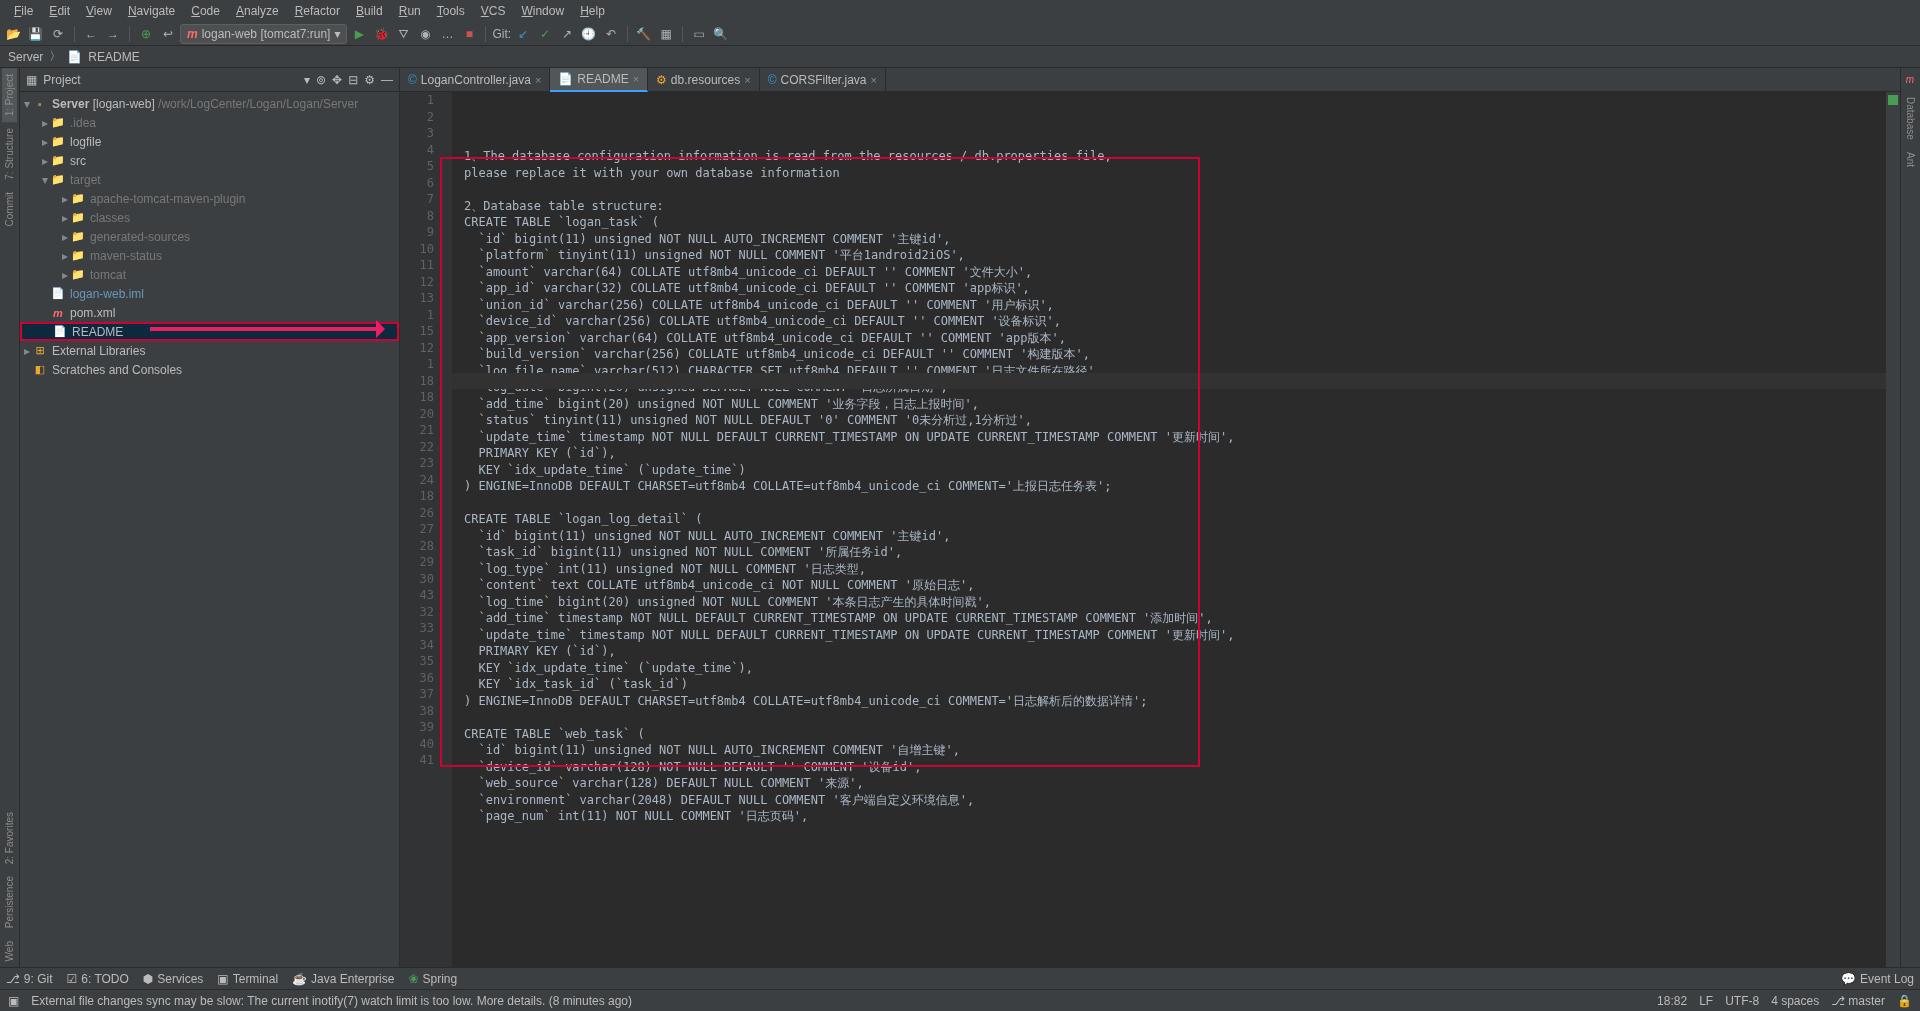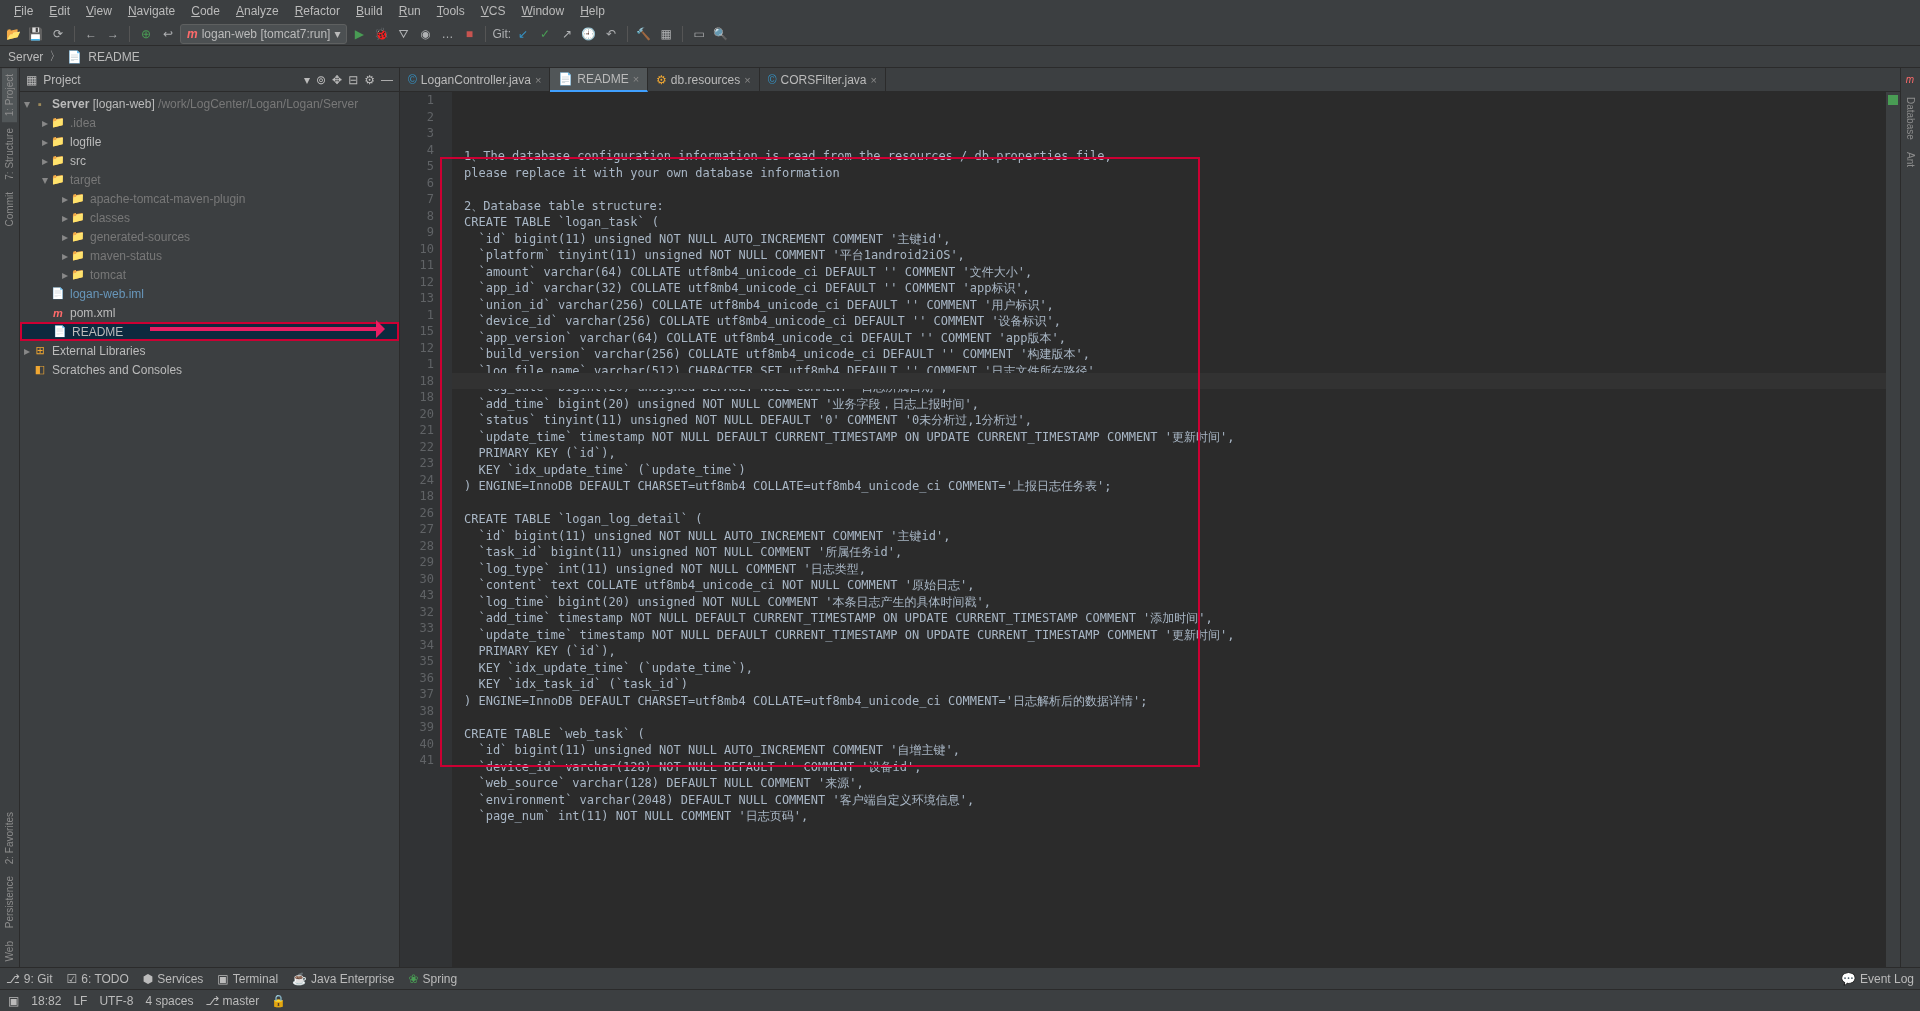--- a/index.html
+++ b/index.html
@@ -461,19 +461,20 @@
     </span>
   <div style="flex:1"></div>
   <span class="btab">
       <span class="yellow">💬</span>
       <span>Event Log</span>
     </span>
 </div>
 
 <div class="statusbar">
   <span>▣</span>
+  <span class="msg">External file changes sync may be slow: The current inotify(7) watch limit is too low. More details. (8 minutes ago)</span>
   <span>18:82</span>
   <span>LF</span>
   <span>UTF-8</span>
   <span>4 spaces</span>
   <span>⎇ <span>master</span></span>
   <span>🔒</span>
 </div>
 
 </body></html>

